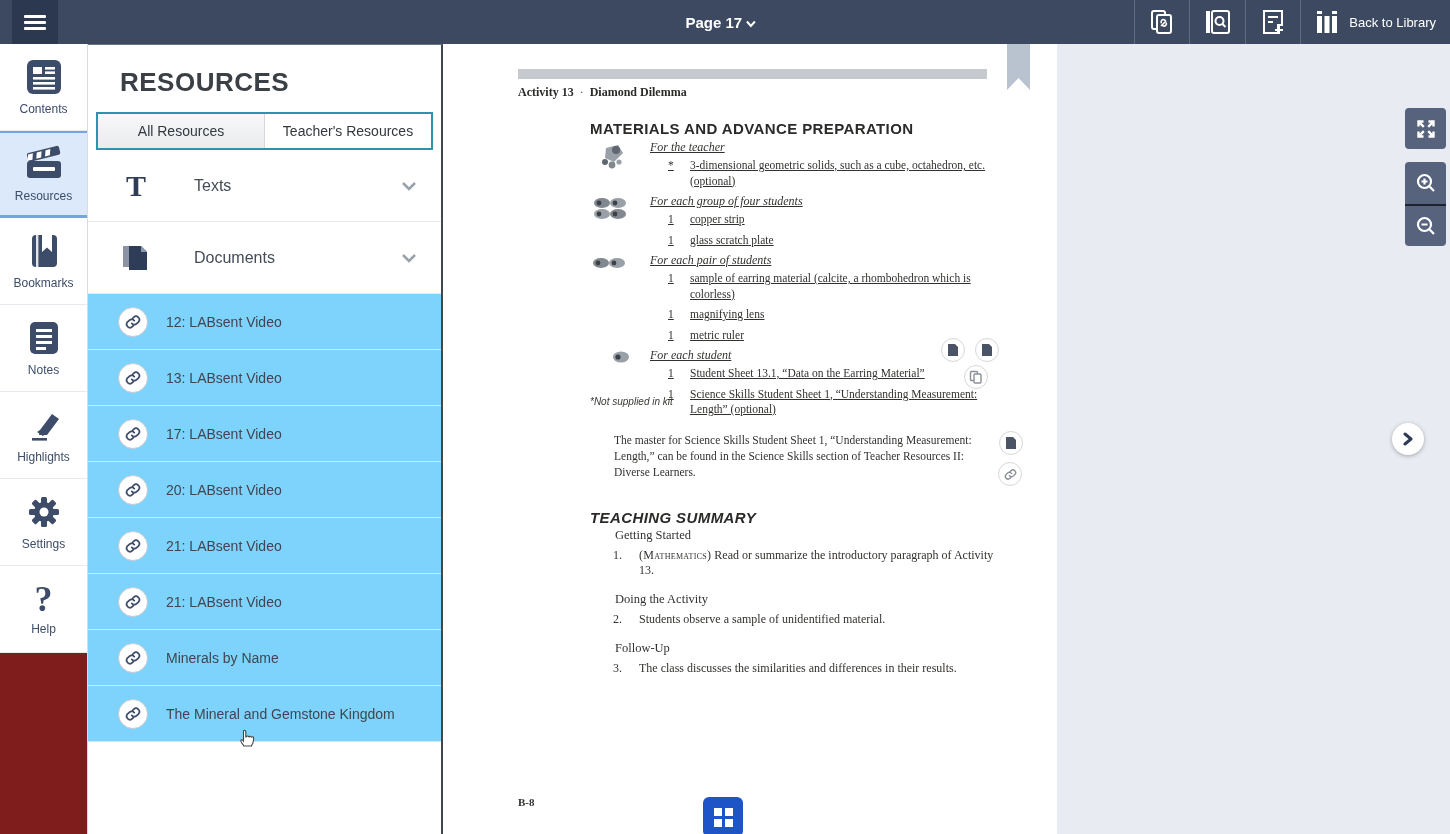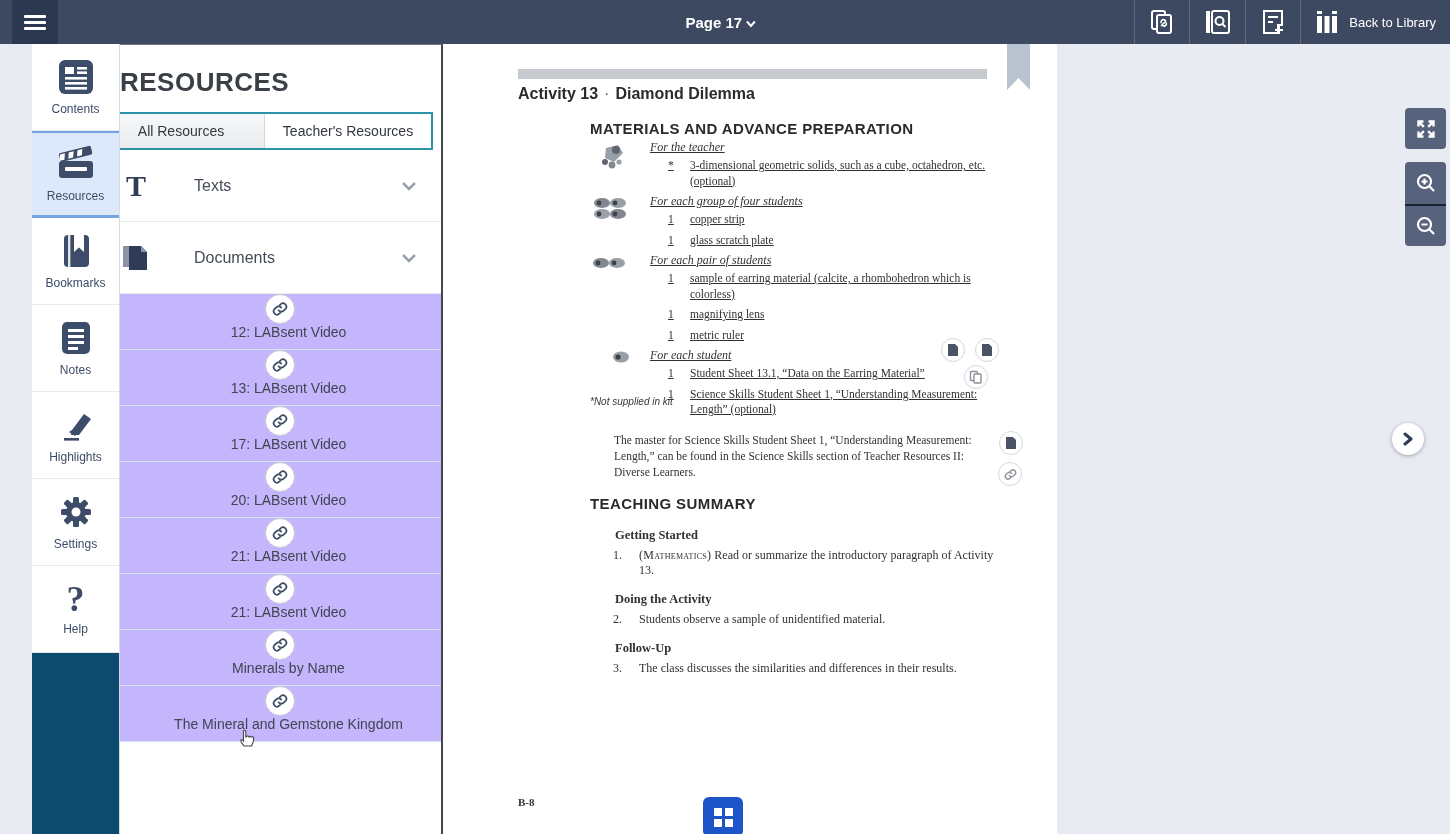--- a/index.html
+++ b/index.html
@@ -17,22 +17,22 @@
   .page-selector { position:absolute; left:50%; transform:translateX(-56%); top:0; height:44px;
             display:flex; align-items:center; color:#fff; font-size:15px; font-weight:bold; cursor:pointer; }
   .page-selector svg { margin-left:3px; margin-top:3px; }
   .topbar-right { position:absolute; right:0; top:0; height:44px; display:flex; align-items:stretch; }
   .tb-group { display:flex; align-items:center; justify-content:center; padding:0 14px;
               border-left:1px solid rgba(255,255,255,0.18); cursor:pointer; }
   .tb-group.back { padding-right:10px; }
   .tb-label { color:#fff; font-size:13px; margin-left:10px; white-space:nowrap; padding-right:4px;}
 
   
-  .rail { position:absolute; left:0; top:44px; width:88px; height:790px; background:#0c4a6e;
-          border-right:1px solid #d8dce2; z-index:20;margin-left:32px; }
+  .rail { position:absolute; left:0; top:44px; width:88px; height:790px; background:#7f1d1d;
+          border-right:1px solid #d8dce2; z-index:20; }
   .rail-item { height:87px; display:flex; flex-direction:column; align-items:center;
                justify-content:center; border-bottom:1px solid #e7eaee; cursor:pointer; background:#fff; }
   .rail-item .lbl { font-size:12px; color:#3d4c68; margin-top:6px; }
   .rail-item.active { background:#dce9fa; border-top:2px solid #76a3e2; border-bottom:3px solid #76a3e2; }
   .help-glyph { font-family:"Liberation Serif", serif; font-size:36px; font-weight:bold; color:#3d4c68; line-height:34px;}
 
   
   .panel { position:absolute; left:88px; top:44px; width:355px; height:790px; background:#fff;
            border-right:2px solid #42464d; border-top:1px solid #6b7280; z-index:19; }
   .panel-title { font-size:26px; font-weight:bold; color:#3b4047; letter-spacing:0.5px;
@@ -42,56 +42,56 @@
          color:#33383f; cursor:pointer; background:#fff; }
   .tab.active { background:linear-gradient(#f7f8f9,#e9ebee); }
   .tab + .tab { border-left:1px solid #d4d8dc; }
   .acc-row { height:72px; display:flex; align-items:center; border-bottom:1px solid #e8eaed;
              padding:0 24px 0 26px; cursor:pointer; }
   .acc-icon { width:44px; display:flex; justify-content:center; }
   .acc-label { flex:1; font-size:16px; color:#444c57; padding-left:36px; }
   .texts-glyph { font-family:"Liberation Serif", serif; font-size:30px; font-weight:bold; color:#2e3c57; }
   .chev { stroke:#98a1ac; stroke-width:2.5; fill:none; }
   .link-list { }
-  .link-row { height:56px; display:flex; align-items:center; background:#c4b5fd;
-              border-bottom:1px solid #d3e7f2; padding-left:30px; cursor:pointer;flex-direction:column; }
+  .link-row { height:56px; display:flex; align-items:center; background:#7dd3fc;
+              border-bottom:1px solid #d3e7f2; padding-left:30px; cursor:pointer; }
   .link-circle { width:30px; height:30px; border-radius:50%; border:1px solid #c5cad1; background:#fff;
                  display:flex; align-items:center; justify-content:center; flex:none; }
   .link-row .lbl { font-size:14px; color:#3f4650; margin-left:18px; }
 
   
   .content-bg { position:absolute; left:443px; top:44px; right:0; bottom:0; background:#e8ebf2; }
   .page { position:absolute; left:443px; top:44px; width:614px; height:790px; background:#fff;
           color:#33312e; }
   .progressbar { position:absolute; left:75px; top:25px; width:469px; height:10px; background:#c6c9ce; cursor:pointer;}
   .bookmark-ribbon { position:absolute; left:564px; top:0; width:23px; height:46px; background:#b9c2cf;
           clip-path:polygon(0 0,100% 0,100% 100%,50% 74%,0 100%); cursor:pointer; }
-  .running-head { position:absolute; left:75px; top:41px; font-family:Liberation Sans, sans-serif;
-          font-size:16px; font-weight:bold; color:#2c2b29; }
+  .running-head { position:absolute; left:75px; top:41px; font-family:Liberation Serif, serif;
+          font-size:12px; font-weight:bold; color:#2c2b29; }
   .running-head .dot { font-weight:normal; padding:0 6px; color:#555; }
   .sec-heading { position:absolute; font-size:15px; font-weight:bold; letter-spacing:0.4px; color:#2b2a28; }
 
   .materials { position:absolute; left:147px; top:96px; width:426px; }
   .mgroup { position:relative; padding-left:60px; margin-bottom:4px;text-decoration:underline; }
   .mg-icon { position:absolute; left:2px; top:2px; }
   .mg-head { font-family:"Liberation Serif", serif; font-style:italic; font-size:12px; color:#33312e;
              margin-bottom:3px; }
   .mitem { display:flex; font-family:"Liberation Serif", serif; font-size:11.5px; line-height:15.5px;
            margin:0 0 5px 18px; }
   .mitem .q { width:22px; flex:none; }
   .mitem .t { flex:1; }
   .not-supplied { position:absolute; left:147px; top:352px; width:400px; text-align:left;
            font-family:Liberation Sans, sans-serif; font-style:italic; font-size:10px; color:#3a3834; }
   .master-note { position:absolute; left:171px; top:388px; width:366px; font-family:"Liberation Serif", serif;
            font-size:11.5px; line-height:16px; }
   .float-btn { position:absolute; width:24px; height:24px; border-radius:50%; border:1px solid #d4d7dc;
            background:#fff; display:flex; align-items:center; justify-content:center; cursor:pointer; }
 
   .teaching { position:absolute; left:147px; top:459px; width:420px; }
-  .t-sub { font-family:"Liberation Serif", serif; font-weight:bold; font-size:12.5px; margin:14px 0 5px 25px; }
+  .t-sub { font-family:"Liberation Serif", serif; font-weight:normal; font-size:12.5px; margin:14px 0 5px 25px; }
   .t-item { display:flex; font-family:"Liberation Serif", serif; font-size:12px; margin-left:23px; }
   .t-item .n { width:26px; flex:none; }
   .smallcaps { font-variant:small-caps; letter-spacing:0.3px; }
 
   .folio { position:absolute; left:75px; top:752px; font-family:"Liberation Serif", serif;
            font-size:11px; font-weight:bold; }
 
   
   .grid-btn { position:absolute; left:703px; top:797px; width:40px; height:40px; background:#1d55c8;
           border-radius:6px; display:grid; grid-template-columns:8px 8px; grid-template-rows:8px 8px;
@@ -479,21 +479,21 @@
           <path d="M1 1 h7 l3 3 v9 h-10 z" fill="#4a5466"></path>
         </svg>
     </div>
     <div class="float-btn" style="left:555px; top:418px;">
       <svg width="13" height="13" viewBox="0 0 24 24" fill="none" stroke="#8a9099" stroke-width="2.6" stroke-linecap="round">
           <path d="M10 14a5 5 0 0 0 7.54.54l2.5-2.5a5 5 0 0 0-7.07-7.07l-1.5 1.5"></path>
           <path d="M14 10a5 5 0 0 0-7.54-.54l-2.5 2.5a5 5 0 0 0 7.07 7.07l1.5-1.5"></path>
         </svg>
     </div>
 
-    <div class="sec-heading" style="left:147px; top:451px;">TEACHING SUMMARY</div>
+    <div class="sec-heading" style="left:147px; top:465px;font-style:italic;">TEACHING SUMMARY</div>
 
     <div class="teaching" style="top:470px;">
       <div class="t-sub">Getting Started</div>
       <div class="t-item">
         <span class="n">1.</span>
         <span><span class="smallcaps">(Mathematics)</span> <span>Read or summarize the introductory paragraph of Activity 13.</span></span>
       </div>
       <div class="t-sub">Doing the Activity</div>
       <div class="t-item">
         <span class="n">2.</span>

